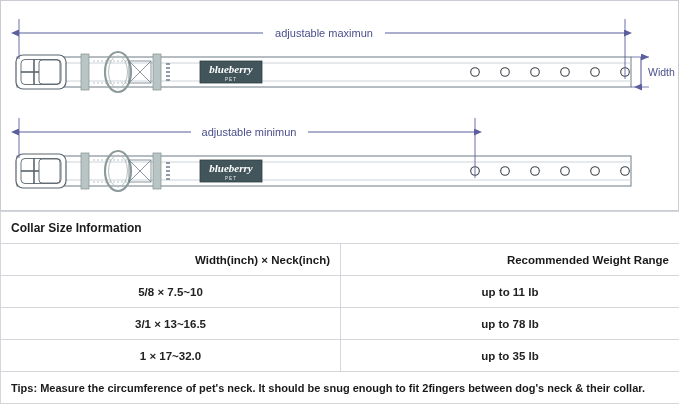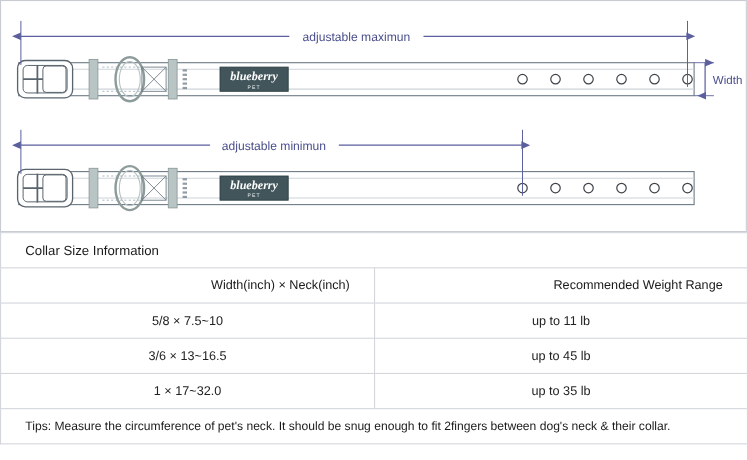--- a/index.html
+++ b/index.html
@@ -21,23 +21,24 @@
   .table-wrap{
     position:absolute;left:0;top:211px;width:679px;height:207px;
     box-sizing:border-box;
   }
   table.size-table{
     width:679px;border-collapse:collapse;table-layout:fixed;
     font-size:11.5px;
   }
   table.size-table td{
     border:1px solid #d3d6db;
-    padding:0 22px;
+    padding:0 10px;
     height:31px;
     vertical-align:middle;
+    font-weight:bold;
   }
   td.title-cell{
     height:32px;font-size:12px;color:#1a1a1a;text-align:left;
     border-bottom:1px solid #d3d6db;
   }
   td.head-cell{
     text-align:right;height:37px;font-size:11.5px;color:#1a1a1a;
   }
   td.data-cell{text-align:center;font-size:11.5px;color:#222;margin-left:37px;}
   td.tips-cell{
@@ -207,22 +208,22 @@
         </tr>
         <tr>
           <td class="head-cell">Width(inch)  ×  Neck(inch)</td>
           <td class="head-cell">Recommended Weight Range</td>
         </tr>
         <tr>
           <td class="data-cell">5/8 × 7.5~10</td>
           <td class="data-cell">up to 11 lb</td>
         </tr>
         <tr>
-          <td class="data-cell">3/6 × 13~16.5</td>
-          <td class="data-cell">up to 45 lb</td>
+          <td class="data-cell">3/1 × 13~16.5</td>
+          <td class="data-cell">up to 78 lb</td>
         </tr>
         <tr>
           <td class="data-cell">1 × 17~32.0</td>
           <td class="data-cell">up to 35 lb</td>
         </tr>
         <tr>
           <td class="tips-cell" colspan="2">Tips: Measure the circumference of pet's neck. It should be snug enough to fit 2fingers between dog's neck &amp; their collar.</td>
         </tr>
       </tbody>
     </table>

